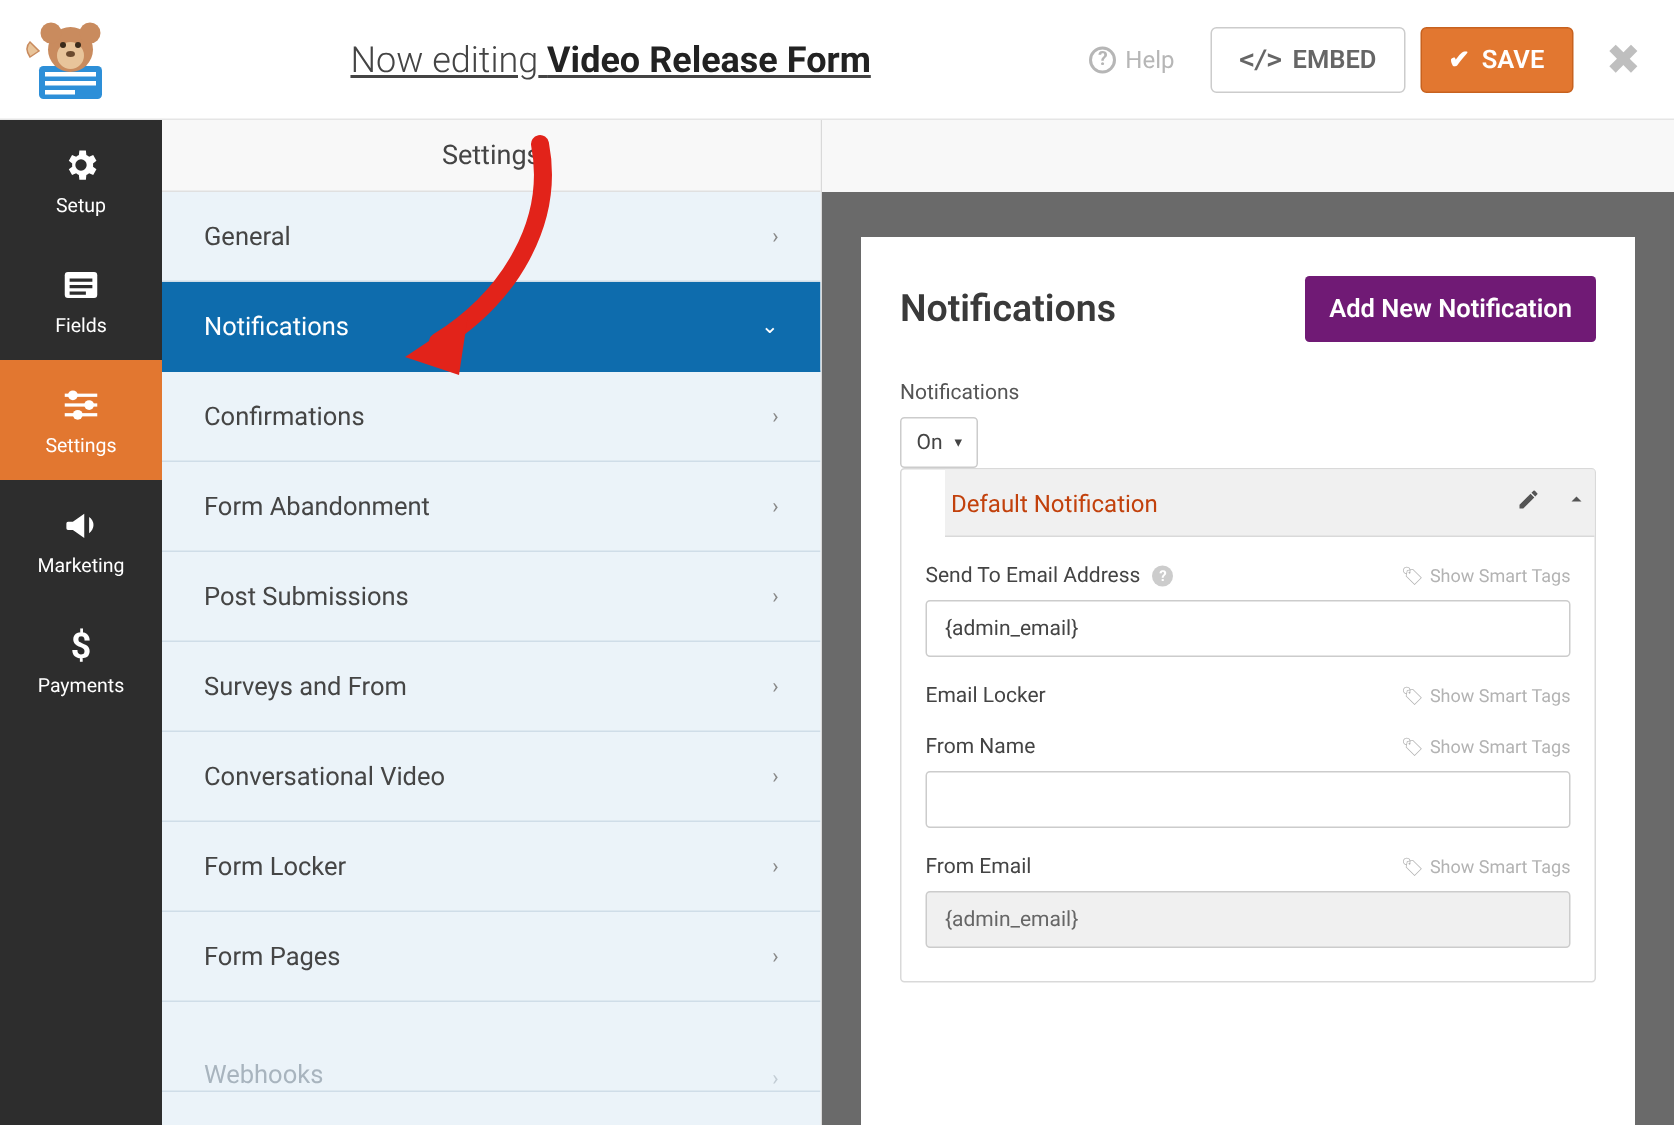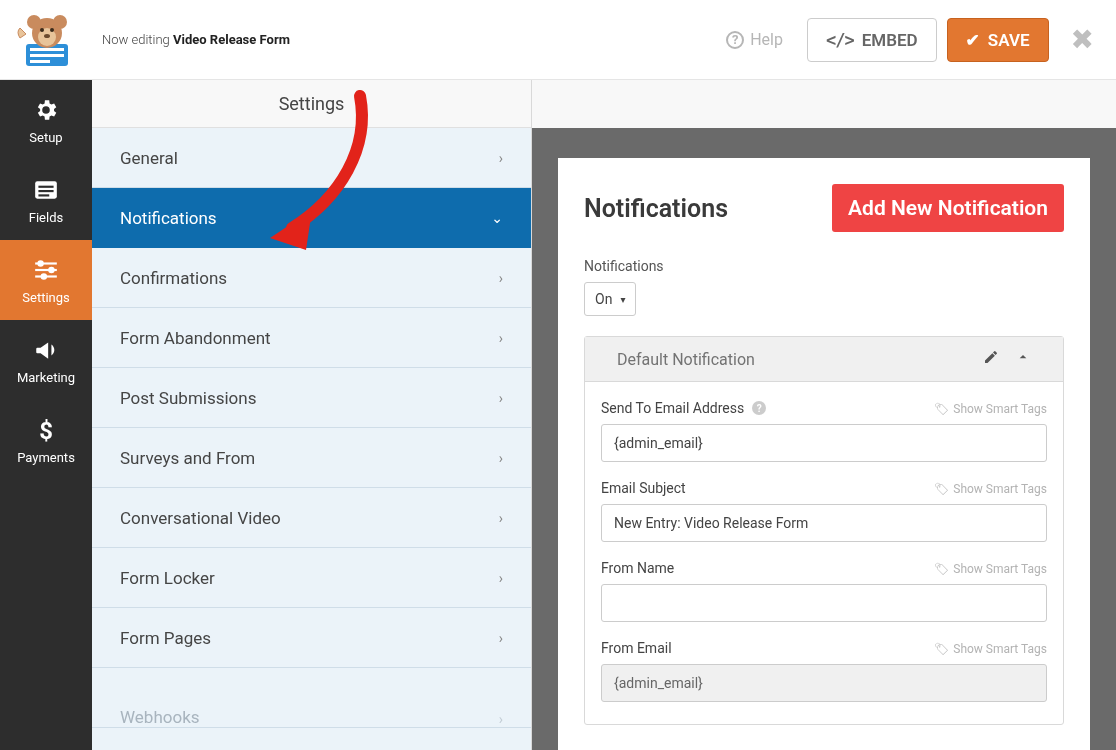--- a/index.html
+++ b/index.html
@@ -2,34 +2,34 @@
 <html><head>
 <meta charset="utf-8">
 <style>
   * { box-sizing: border-box; margin: 0; padding: 0; font-family: -apple-system, BlinkMacSystemFont, "Segoe UI", Roboto, Helvetica, Arial, sans-serif; }
   body { width: 1116px; height: 750px; overflow: hidden; background: #fff; position: relative; }
 
   
   .topbar { height: 80px; background: #fff; border-bottom: 1px solid #e5e5e5; display: flex; align-items: center; padding: 0 22px 0 12px; }
   .logo { width: 70px; height: 60px; margin-right: 20px; position: relative; }
   .logo svg { width: 100%; height: 100%; }
-  .title-block { flex: 1; font-size: 13px; color: #444; font-weight: 300; }
+  .title-block { flex: 1; text-align: center; font-size: 24px; color: #444; font-weight: 300; text-decoration: underline; }
   .title-block b { font-weight: 700; color: #222; }
   .help-link { color: #b6b6b6; font-size: 16px; margin: 0 14px; display: inline-flex; align-items: center; cursor: pointer; }
   .help-link .q { width: 18px; height: 18px; border: 2px solid #b6b6b6; border-radius: 50%; color: #b6b6b6; font-size: 13px; font-weight: 700; display: inline-flex; align-items: center; justify-content: center; margin-right: 6px; }
   .btn { display: inline-flex; align-items: center; justify-content: center; height: 44px; padding: 0 18px; border-radius: 4px; font-size: 17px; font-weight: 600; cursor: pointer; margin-left: 10px; }
   .btn-embed { background: #fff; border: 1px solid #ccc; color: #666; }
   .btn-embed .code { margin-right: 8px; font-family: monospace; letter-spacing: -1px; }
   .btn-save { background: #e27730; color: #fff; border: 1px solid #c7621f; }
   .btn-save .check { margin-right: 8px; }
   .close-x { margin-left: 22px; color: #bfbfbf; font-size: 28px; cursor: pointer; }
 
   
   .body { display: flex; height: calc(750px - 80px); }
-  .rail { width: 92px; background: #2d2d2d; display: flex; flex-direction: column; }
+  .rail { width: 108px; background: #2d2d2d; display: flex; flex-direction: column; }
   .rail-item { height: 80px; display: flex; flex-direction: column; align-items: center; justify-content: center; color: #fff; font-size: 13px; cursor: pointer; }
   .rail-item .ico { width: 28px; height: 28px; margin-bottom: 6px; display:flex; align-items:center; justify-content:center; }
   .rail-item.active { background: #e27730; }
   .rail-item svg { fill: #fff; }
 
   .settings-col { width: 440px; display: flex; flex-direction: column; border-right: 1px solid #d9d9d9; }
   .settings-head { height: 48px; background: #f8f8f8; border-bottom: 1px solid #e0e0e0; display: flex; align-items: center; justify-content: center; color: #444; font-size: 18px; }
   .settings-list { flex: 1; background: #ebf3f9; overflow: hidden; }
   .s-item { height: 60px; display: flex; align-items: center; justify-content: space-between; padding: 0 28px; font-size: 17px; color: #454545; border-bottom: 1px solid #cfdde8; cursor: pointer; }
   .s-item.active { background: #0e6cad; color: #fff; border-bottom-color: #0e6cad; }
@@ -37,32 +37,32 @@
   .s-item.active .chev { color: #fff; }
   .s-item.disabled { color: #a8b4be; align-items: flex-end; }
   .s-item.disabled .chev { color: #c2ccd4; }
 
   .preview { flex: 1; background: #6a6a6a; display: flex; flex-direction: column; }
   .preview-head { height: 48px; background: #f8f8f8; }
   .preview-body { flex: 1; padding: 30px 26px 0 26px; overflow: hidden; }
   .panel { background: #fff; padding: 26px 26px 0 26px; height: 100%; }
   .panel-top { display: flex; align-items: center; justify-content: space-between; margin-bottom: 26px; }
   .panel-title { font-size: 25px; font-weight: 600; color: #3a3a3a; }
-  .btn-add { background: #ef4444; color: #fff; font-size: 21px; font-weight: 600; padding: 12px 16px; border-radius: 3px; cursor: pointer; }
+  .btn-add { background: #701a75; color: #fff; font-size: 17px; font-weight: 600; padding: 12px 16px; border-radius: 3px; cursor: pointer; }
   .field-label { font-size: 14px; color: #555; margin-bottom: 8px; }
-  .sel { border: 1px solid #ccc; border-radius: 3px; padding: 8px 10px; font-size: 14px; color: #444; display: inline-flex; align-items: center; cursor: pointer; margin-bottom: 20px; }
+  .sel { border: 1px solid #ccc; border-radius: 3px; padding: 8px 10px; font-size: 14px; color: #444; display: inline-flex; align-items: center; cursor: pointer; }
   .sel .dd { margin-left: 8px; font-size: 10px; }
 
   .card { border: 1px solid #d9d9d9; border-radius: 3px; }
-  .card-head { background: #f0f0f0; border-bottom: 1px solid #d9d9d9; padding: 12px 32px; display: flex; align-items: center; font-size: 16px; color: #737373; }
+  .card-head { background: #f0f0f0; border-bottom: 1px solid #d9d9d9; padding: 12px 4px; display: flex; align-items: center; font-size: 16px; color: #c2410c; margin-left: 29px; }
   .card-head .title { flex: 1; }
   .card-head .act { color: #666; margin-left: 16px; cursor: pointer; }
   .card-body { padding: 18px 16px 4px 16px; }
   .frow { margin-bottom: 18px; }
-  .frow .lbl-line { display: flex; align-items: flex-end; justify-content: space-between; margin-bottom: 8px; }
+  .frow .lbl-line { display: flex; align-items: center; justify-content: space-between; margin-bottom: 8px; }
   .frow .lbl { font-size: 14px; color: #444; display: inline-flex; align-items: center; }
   .frow .lbl .help-q { width: 14px; height: 14px; border-radius: 50%; background: #ccc; color: #fff; font-size: 10px; font-weight: 700; display: inline-flex; align-items: center; justify-content: center; margin-left: 8px; }
   .smart { color: #b3b3b3; font-size: 12px; display: inline-flex; align-items: center; cursor: pointer; }
   .smart .tag { margin-right: 4px; }
   .inp { width: 100%; border: 1px solid #ccc; border-radius: 3px; padding: 10px 12px; font-size: 14px; color: #444; background: #fff; }
   .inp.readonly { background: #f0f0f0; color: #666; }
 
   
   .red-arrow { position: absolute; left: 250px; top: 88px; width: 140px; height: 170px; pointer-events: none; z-index: 50; }
 </style>
@@ -241,27 +241,26 @@
                   </span>
                 <span class="smart">
                     <span class="tag">🏷</span>
                     <span>Show Smart Tags</span>
                   </span>
               </div>
               <input class="inp" value="{admin_email}" style="">
             </div>
             <div class="frow">
               <div class="lbl-line">
-                <span class="lbl">Email Subject</span>
-                <span class="smart">
-                    <span class="tag">🏷</span>
-                    <span>Show Smart Tags</span>
-                  </span>
-              </div>
-              <input class="inp" value="New Entry: Video Release Form" style="">
+                <span class="lbl">Email Locker</span>
+                <span class="smart">
+                    <span class="tag">🏷</span>
+                    <span>Show Smart Tags</span>
+                  </span>
+              </div>
             </div>
             <div class="frow">
               <div class="lbl-line">
                 <span class="lbl">From Name</span>
                 <span class="smart">
                     <span class="tag">🏷</span>
                     <span>Show Smart Tags</span>
                   </span>
               </div>
               <input class="inp" value="" style="">

